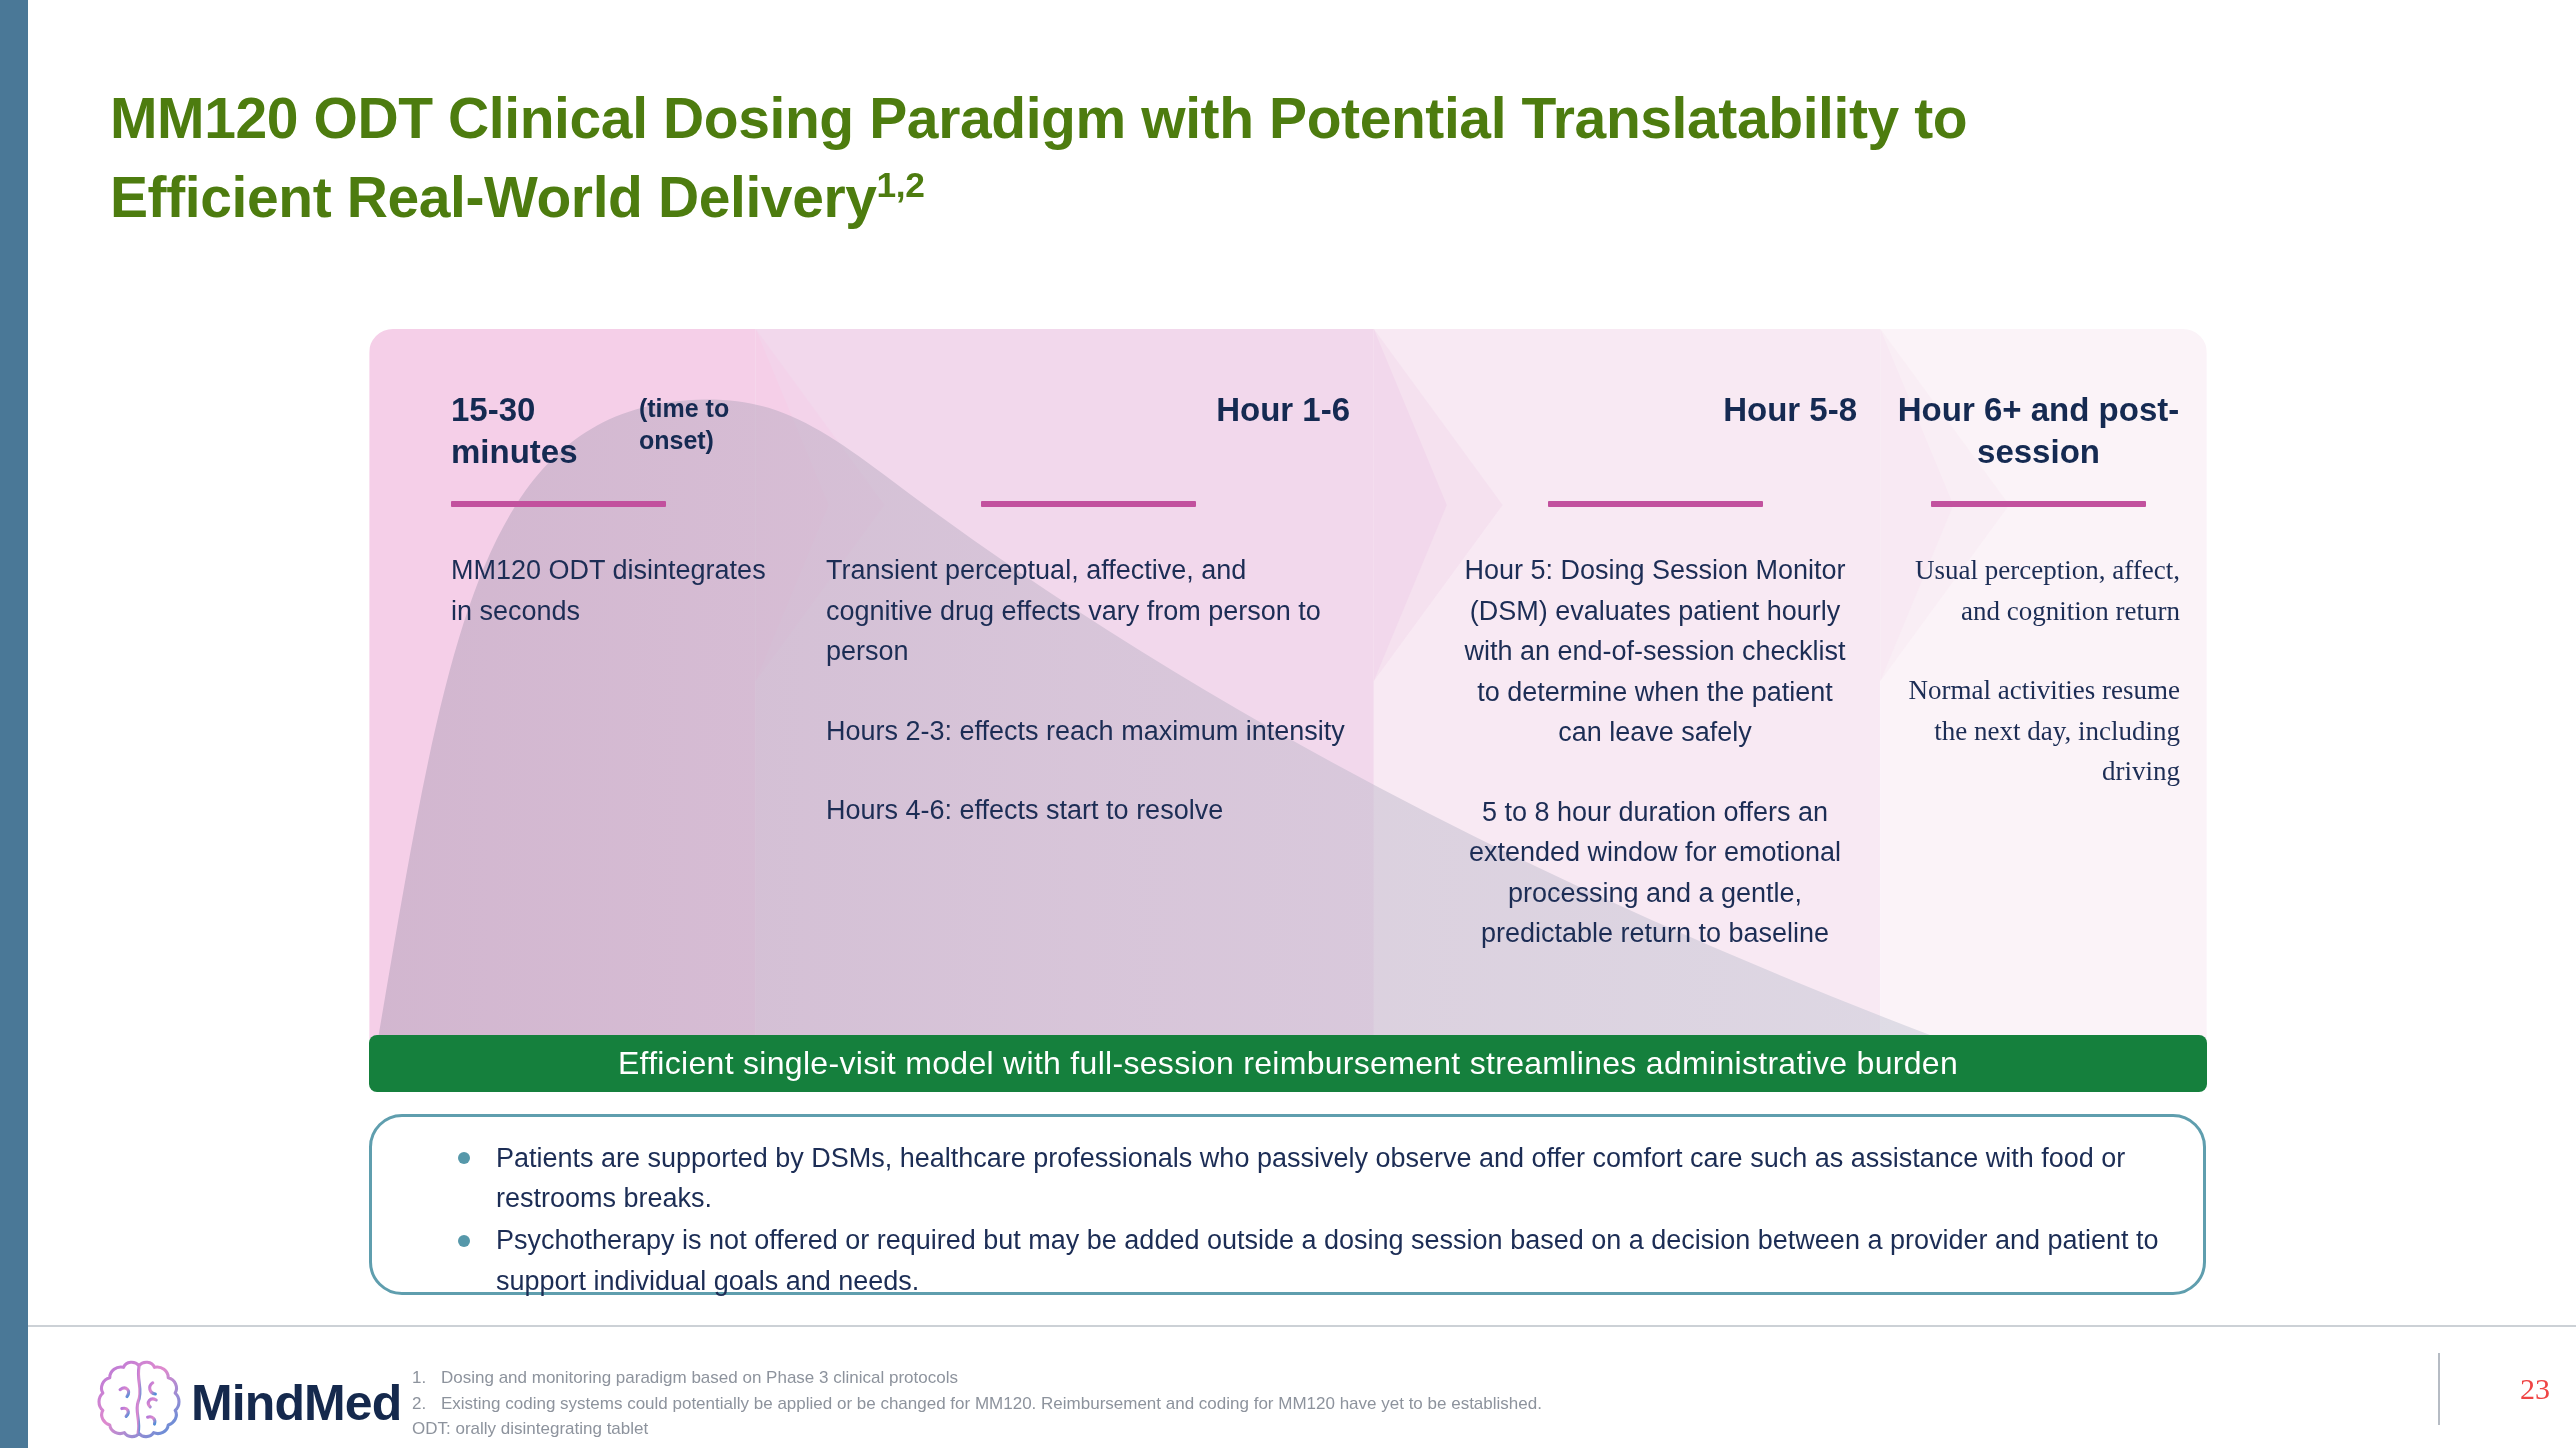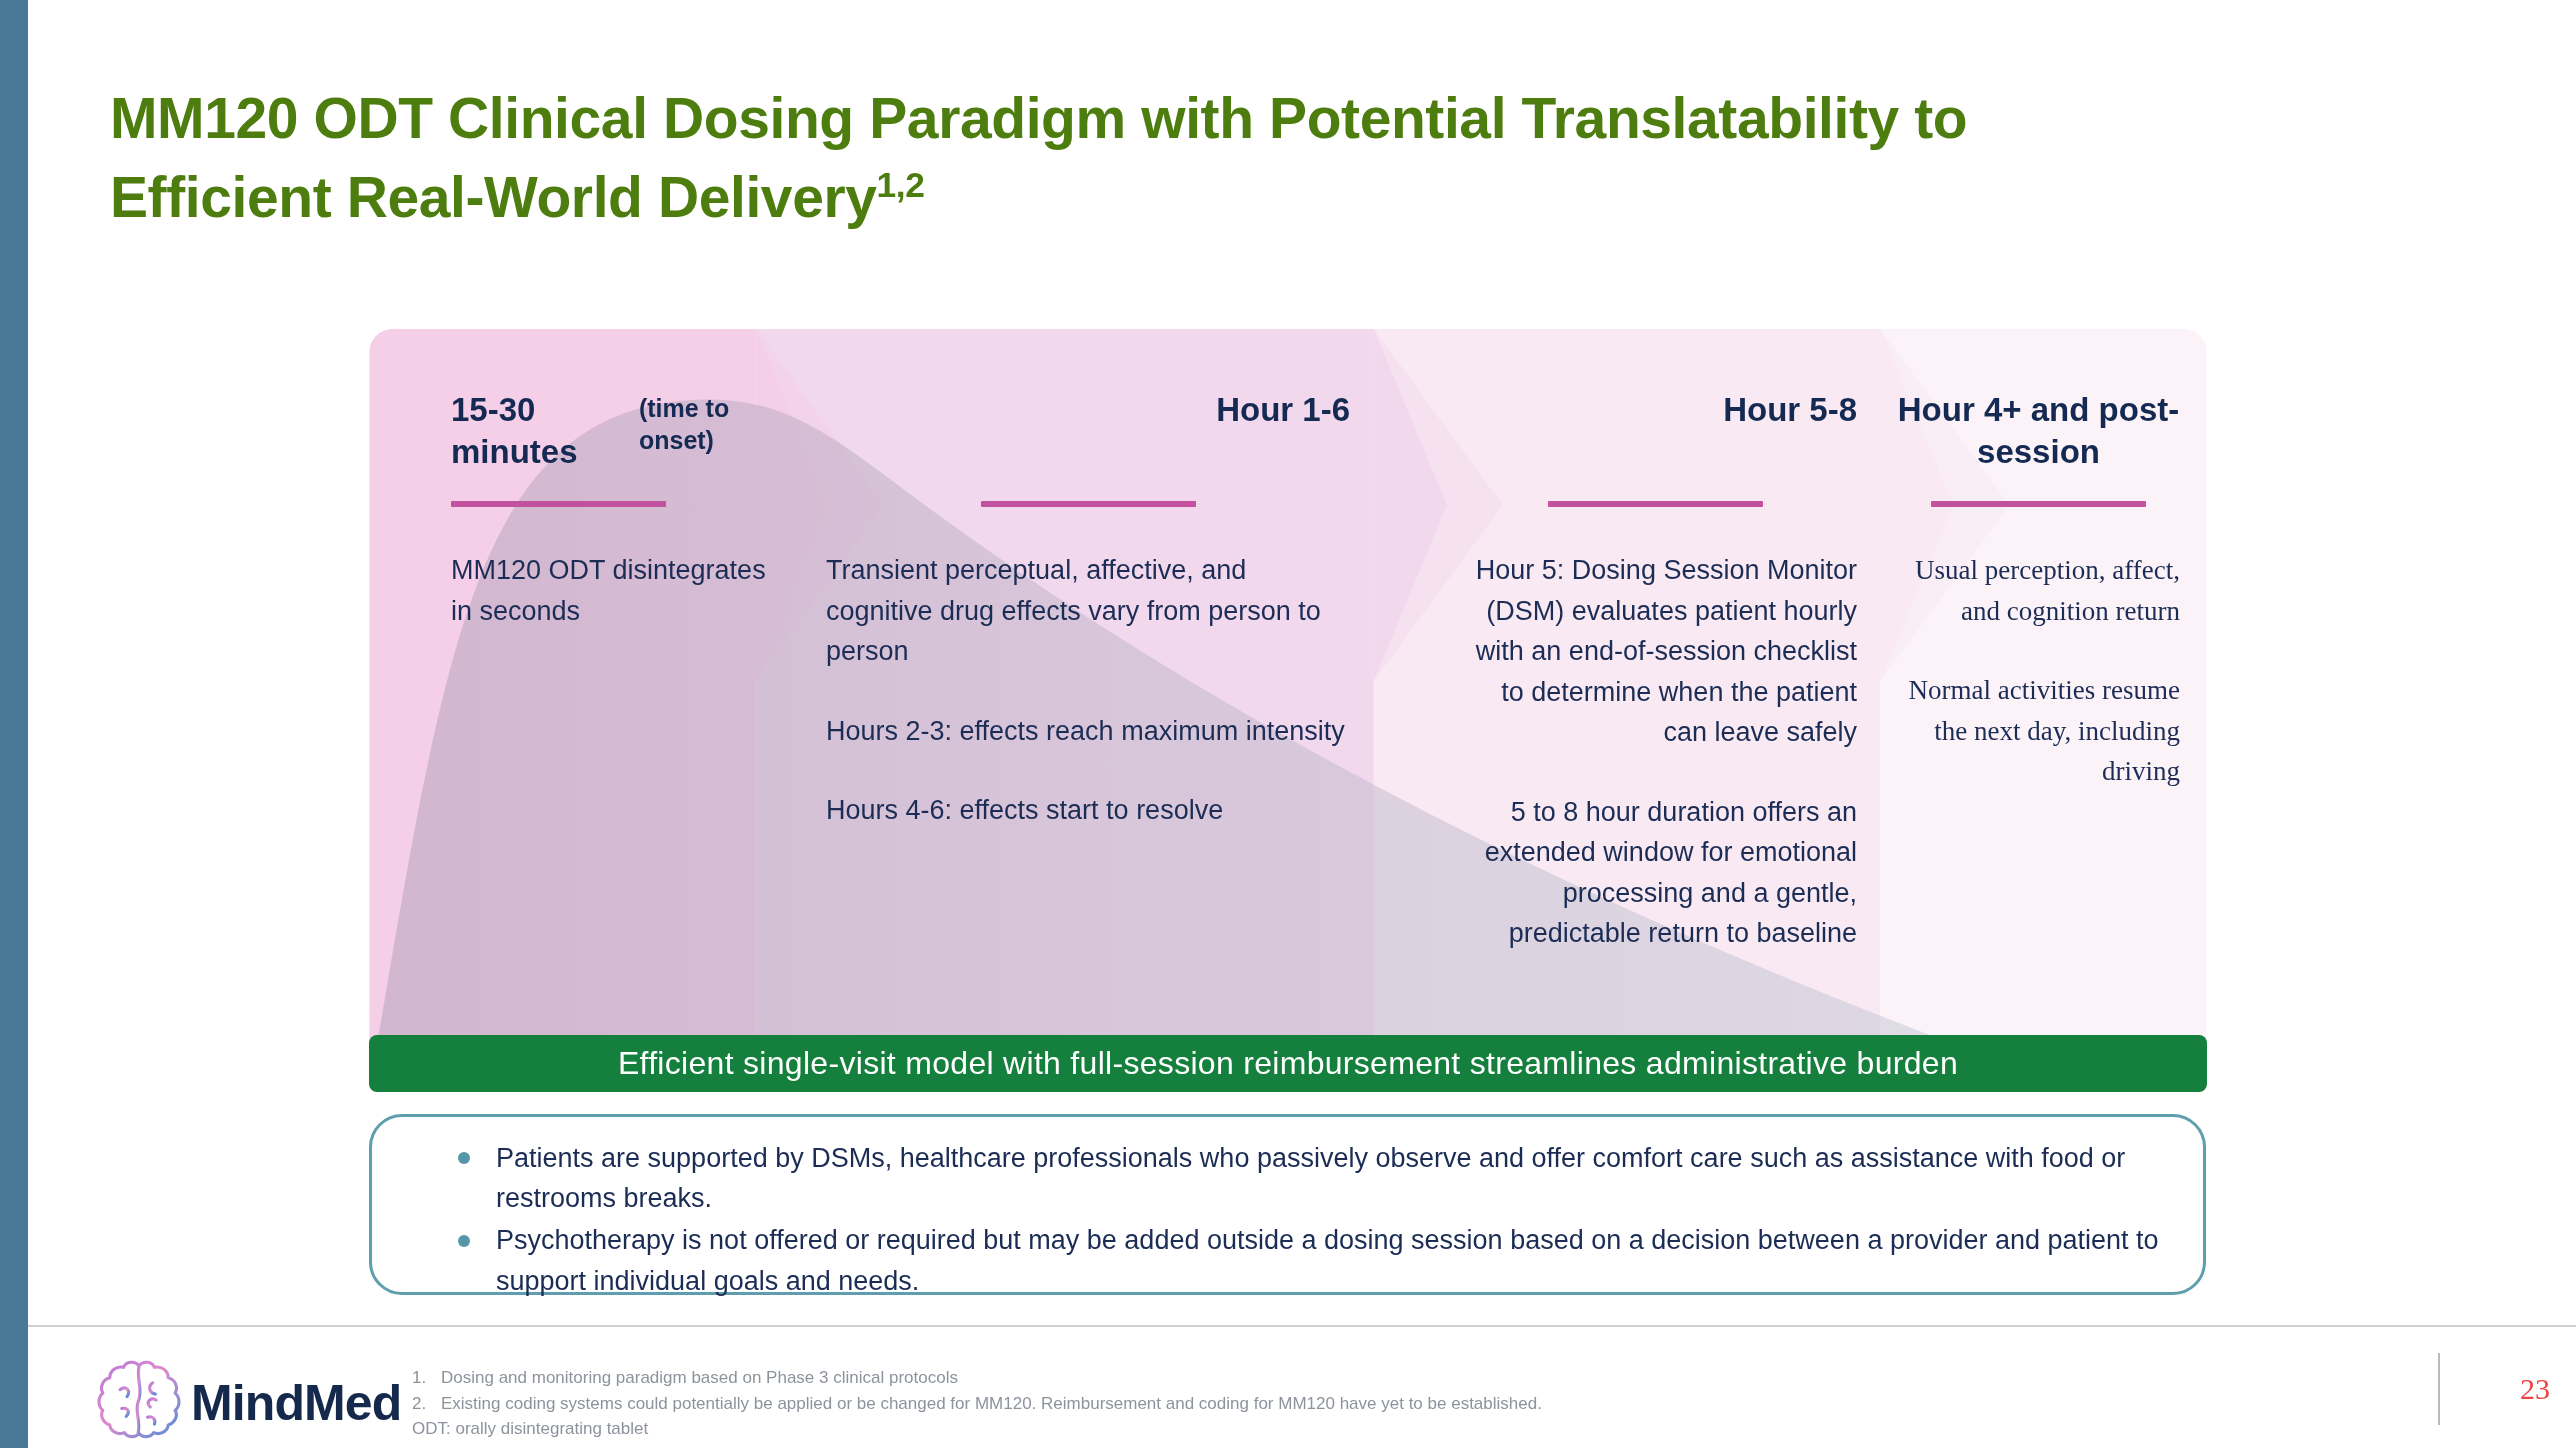--- a/index.html
+++ b/index.html
@@ -126,29 +126,29 @@
         <p>Hours 2-3: effects reach maximum intensity</p>
         <p>Hours 4-6: effects start to resolve</p>
       </div>
     </div>
 
     <div class="col centered" style="left:1084px;top:60px;width:404px;">
       <div class="col-head">
         <div>Hour 5-8</div>
       </div>
       <div class="underline"></div>
-      <div class="col-body" style="text-align:right;">
+      <div class="col-body" style="text-align:center;">
         <p>Hour 5: Dosing Session Monitor (DSM) evaluates patient hourly with an end-of-session checklist to determine when the patient can leave safely</p>
         <p>5 to 8 hour duration offers an extended window for emotional processing and a gentle, predictable return to baseline</p>
       </div>
     </div>
 
     <div class="col centered" style="left:1528px;top:60px;width:283px;">
       <div class="col-head">
-        <div>Hour 4+ and post-session</div>
+        <div>Hour 6+ and post-session</div>
       </div>
       <div class="underline"></div>
       <div class="col-body" style="text-align:right;font-family:Liberation Serif, serif;">
         <p>Usual perception, affect, and cognition return</p>
         <p>Normal activities resume the next day, including driving</p>
       </div>
     </div>
   </div>
 
   <div class="banner">

